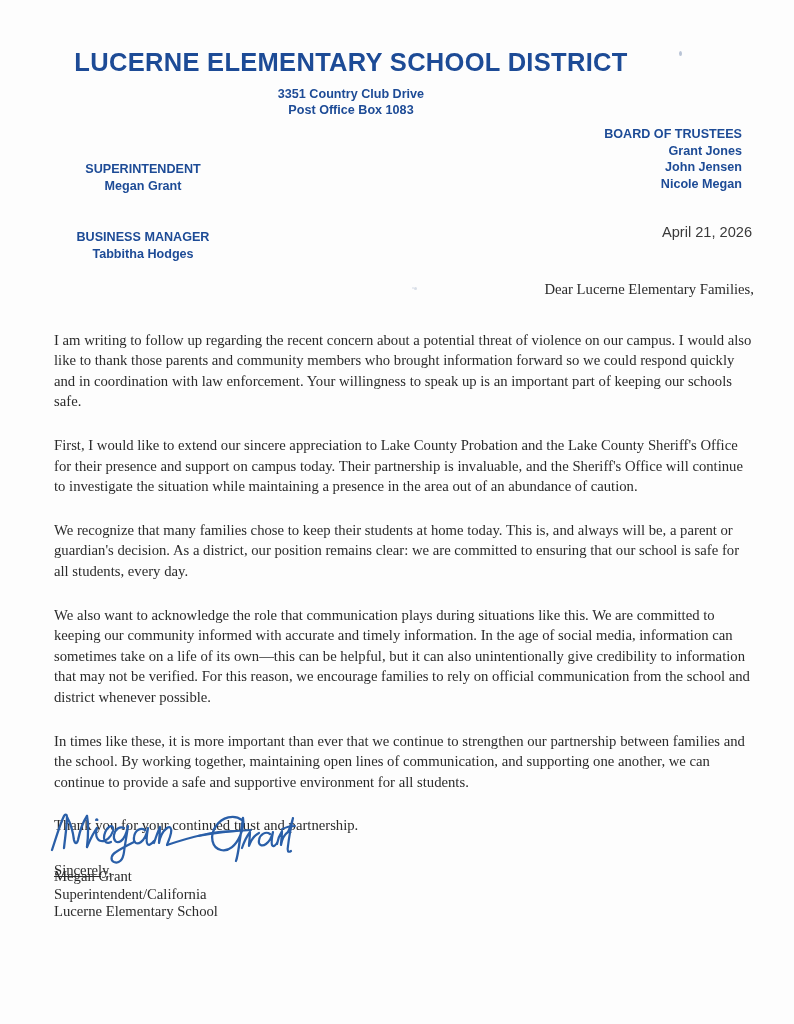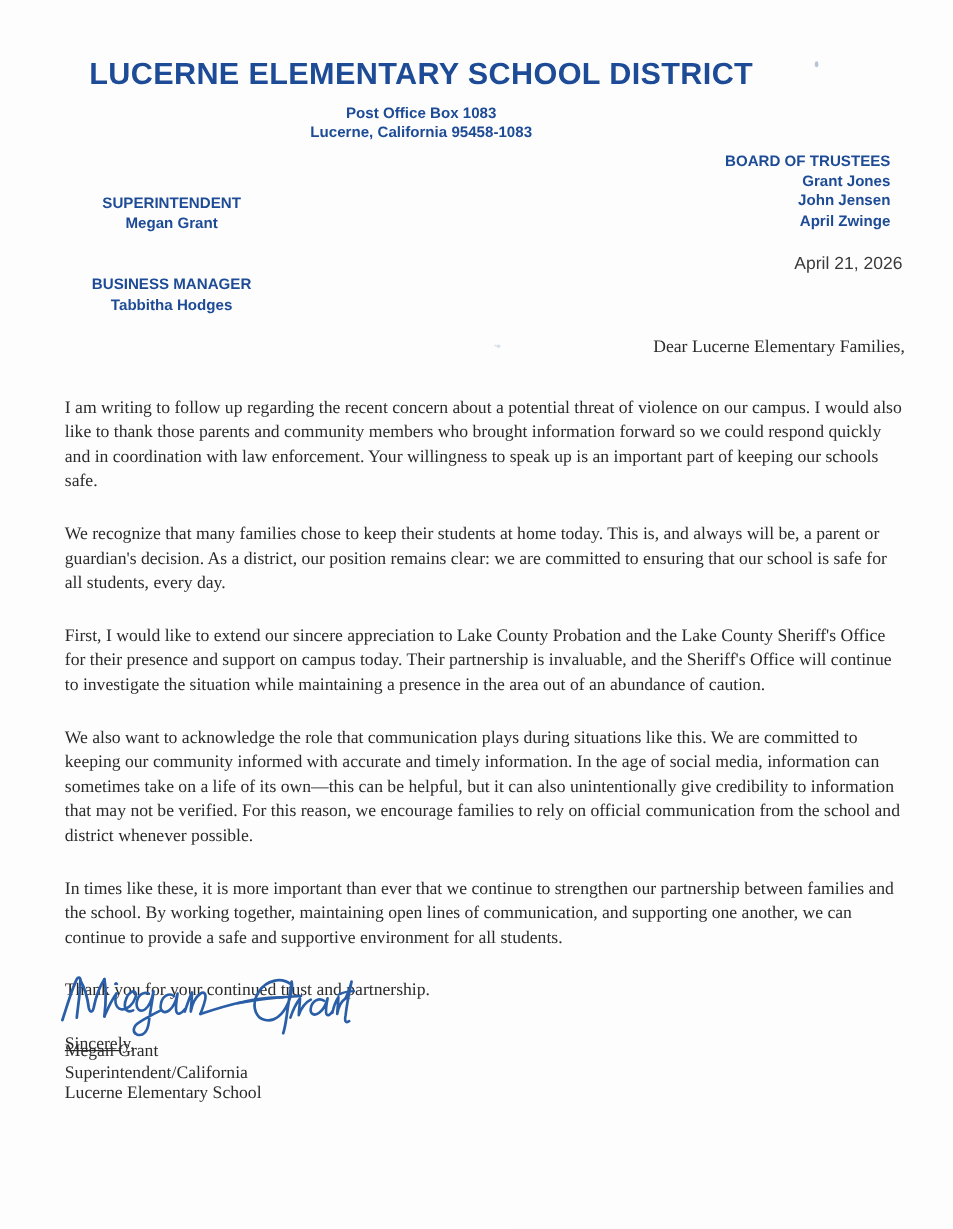--- a/index.html
+++ b/index.html
@@ -75,21 +75,21 @@
   .speck {
     position: absolute;
     background: #b9c4d6;
     border-radius: 50%;
   }
 
   
   .date-line {
     position: absolute;
     right: 42px;
-    top: 212px;
+    top: 224px;
     font-size: 14.6px;
     font-family: "Liberation Sans", sans-serif;
     color: #3a3a3a;
     margin-left: 20px;
   }
   .body-area {
     position: absolute;
     left: 54px;
     top: 279px;
     width: 700px;
@@ -127,55 +127,55 @@
 </style>
 </head>
 <body>
 
 <div class="page">
 
   <div class="letterhead">
     <div class="district-title">LUCERNE ELEMENTARY SCHOOL DISTRICT</div>
 
     <div class="address-block">
+      <div>3351 Country Club Drive</div>
       <div>Post Office Box 1083</div>
-      <div>Lucerne, California 95458-1083</div>
     </div>
   </div>
 
   <div class="left-officers">
     <div class="officer-group">
       <div>SUPERINTENDENT</div>
       <div>Megan Grant</div>
     </div>
     <div class="officer-group">
       <div>BUSINESS MANAGER</div>
       <div>Tabbitha Hodges</div>
     </div>
   </div>
 
   <div class="right-trustees">
     <div>BOARD OF TRUSTEES</div>
     <div>Grant Jones</div>
     <div>John Jensen</div>
-    <div>April Zwinge</div>
+    <div>Nicole Megan</div>
   </div>
 
   <div class="speck" style="left:679px; top:51px; width:3px; height:5px;"></div>
   <div class="speck" style="left:414px; top:287px; width:3px; height:3px; opacity:.55;"></div>
   <div class="speck" style="left:412px; top:287px; width:2px; height:2px; opacity:.4;"></div>
 
   <div class="date-line">April 21, 2026</div>
 
   <div class="body-area">
     <p class="salutation">Dear Lucerne Elementary Families,</p>
 
     <p class="para">I am writing to follow up regarding the recent concern about a potential threat of violence on our campus. I would also like to thank those parents and community members who brought information forward so we could respond quickly and in coordination with law enforcement. Your willingness to speak up is an important part of keeping our schools safe.</p>
+    <p class="para">First, I would like to extend our sincere appreciation to Lake County Probation and the Lake County Sheriff's Office for their presence and support on campus today. Their partnership is invaluable, and the Sheriff's Office will continue to investigate the situation while maintaining a presence in the area out of an abundance of caution.</p>
     <p class="para">We recognize that many families chose to keep their students at home today. This is, and always will be, a parent or guardian's decision. As a district, our position remains clear: we are committed to ensuring that our school is safe for all students, every day.</p>
-    <p class="para">First, I would like to extend our sincere appreciation to Lake County Probation and the Lake County Sheriff's Office for their presence and support on campus today. Their partnership is invaluable, and the Sheriff's Office will continue to investigate the situation while maintaining a presence in the area out of an abundance of caution.</p>
     <p class="para">We also want to acknowledge the role that communication plays during situations like this. We are committed to keeping our community informed with accurate and timely information. In the age of social media, information can sometimes take on a life of its own—this can be helpful, but it can also unintentionally give credibility to information that may not be verified. For this reason, we encourage families to rely on official communication from the school and district whenever possible.</p>
     <p class="para">In times like these, it is more important than ever that we continue to strengthen our partnership between families and the school. By working together, maintaining open lines of communication, and supporting one another, we can continue to provide a safe and supportive environment for all students.</p>
 
     <p class="thanks-line">Thank you for your continued trust and partnership.</p>
     <p class="closing-line">Sincerely,</p>
   </div>
 
   <div class="signature" title="Megan Grant">
     <svg width="250" height="68" viewBox="0 0 250 68" fill="none" xmlns="http://www.w3.org/2000/svg">
       <g stroke="#2a5fa8" stroke-linecap="round" stroke-linejoin="round" fill="none">

